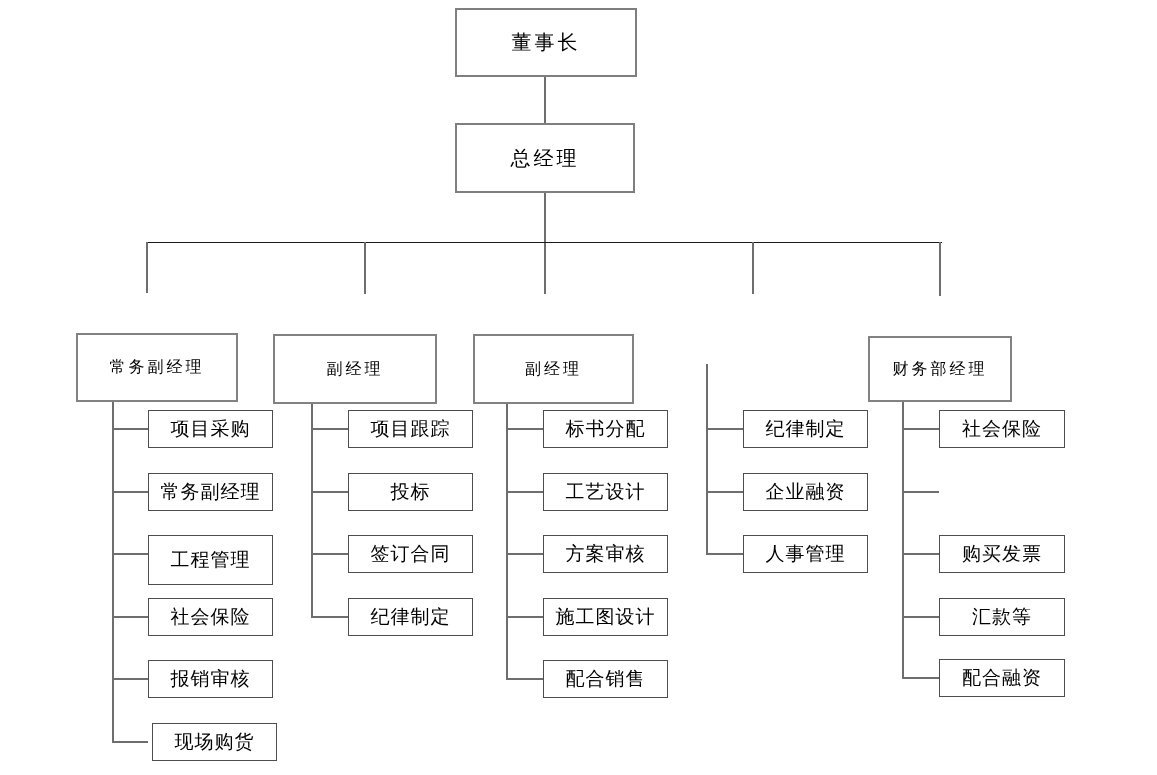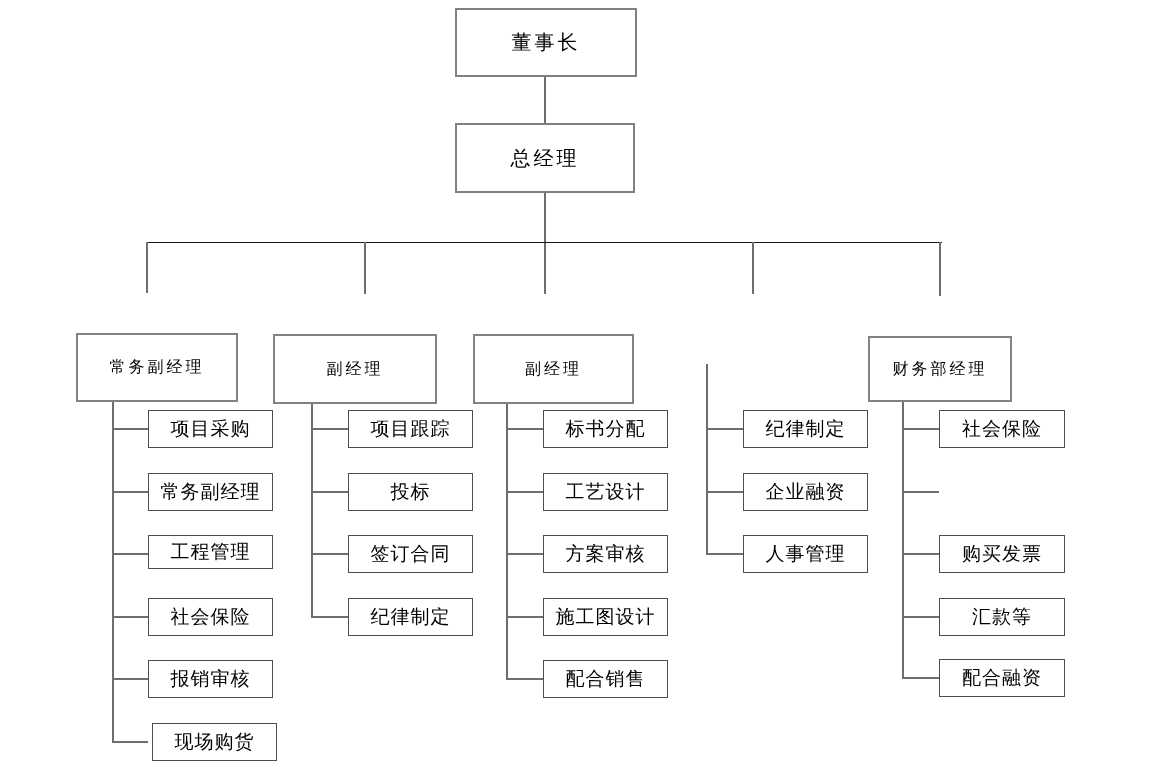--- a/index.html
+++ b/index.html
@@ -69,21 +69,21 @@
   <div class="node lvl-top" style="left:455px;top:8px;width:182px;height:69px">董事长</div>
   <div class="node lvl-top" style="left:455px;top:123px;width:180px;height:70px">总经理</div>
 
   <div class="node lvl-mgr" style="left:76px;top:293px;width:162px;height:69px">常务副经理</div>
   <div class="node lvl-mgr" style="left:273px;top:294px;width:164px;height:70px">副经理</div>
   <div class="node lvl-mgr" style="left:473px;top:294px;width:161px;height:70px">副经理</div>
   <div class="node lvl-mgr" style="left:868px;top:296px;width:144px;height:66px">财务部经理</div>
 
   <div class="node leaf" style="left:148px;top:410px;width:125px;height:38px">项目采购</div>
   <div class="node leaf" style="left:148px;top:473px;width:125px;height:38px">常务副经理</div>
-  <div class="node leaf" style="left:148px;top:535px;width:125px;height:34px">工程管理</div>
+  <div class="node leaf" style="left:148px;top:535px;width:125px;height:50px">工程管理</div>
   <div class="node leaf" style="left:148px;top:598px;width:125px;height:38px">社会保险</div>
   <div class="node leaf" style="left:148px;top:660px;width:125px;height:38px">报销审核</div>
   <div class="node leaf" style="left:152px;top:723px;width:125px;height:38px">现场购货</div>
 
   <div class="node leaf" style="left:348px;top:410px;width:125px;height:38px">项目跟踪</div>
   <div class="node leaf" style="left:348px;top:473px;width:125px;height:38px">投标</div>
   <div class="node leaf" style="left:348px;top:535px;width:125px;height:38px">签订合同</div>
   <div class="node leaf" style="left:348px;top:598px;width:125px;height:38px">纪律制定</div>
 
   <div class="node leaf" style="left:543px;top:410px;width:125px;height:38px">标书分配</div>

